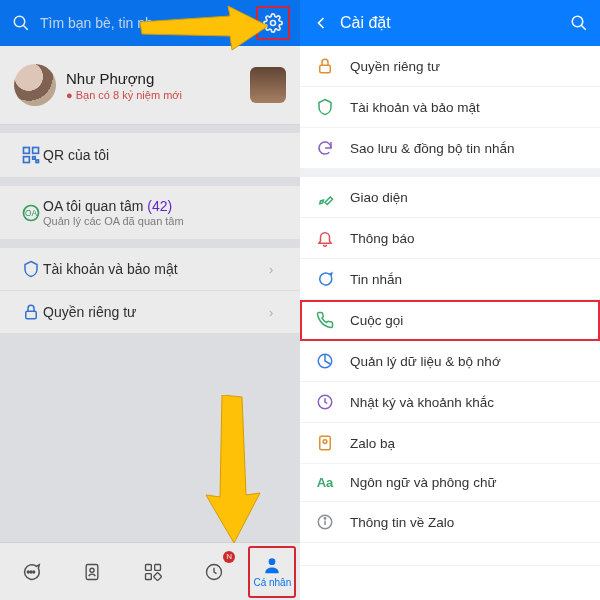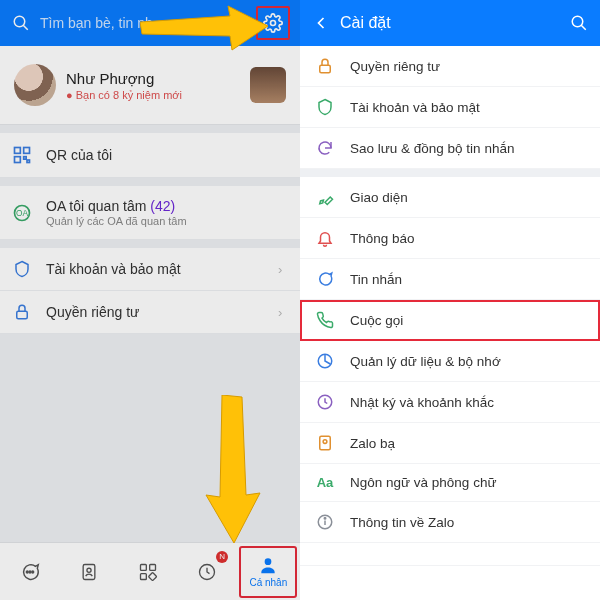--- a/index.html
+++ b/index.html
@@ -47,21 +47,21 @@
     flex-shrink: 0;
   }
   .nav-item {
     width: 54px; height: 50px;
     display:flex; flex-direction:column; align-items:center; justify-content:center;
     color:#555; position:relative;
   }
   .nav-item.active {
     color:#0a7cff;
     border:2px solid #e52a3a; border-radius:3px;
-    width:58px; height:52px;
+    width:48px; height:52px;
   }
   .nav-item .lbl { font-size:10px; margin-top:2px; }
   .nav-badge {
     position:absolute; top:4px; right:6px; width:12px; height:12px; border-radius:50%;
     background:#e03030; color:#fff; font-size:8px; display:flex; align-items:center; justify-content:center;
   }
   .content-left { flex:1; overflow:hidden; }
   .profile-card {
     background:#fff; padding:18px 14px; display:flex; align-items:center; gap:10px;
     border-bottom:1px solid #e4e6ea;
@@ -72,21 +72,21 @@
   }
   .avatar.small {
     width:36px; height:36px; border-radius:6px;
     background: linear-gradient(#6a4b3a,#b48a6a);
   }
   .profile-txt { flex:1; }
   .profile-name { font-weight:500; font-size:15px; color:#222; }
   .profile-sub { font-size:11px; color:#e05050; margin-top:2px; }
   .profile-sub::before { content:"● "; color:#e05050; }
   .row {
-    background:#fff; padding:12px 10px; display:flex; align-items:center; gap:12px;
+    background:#fff; padding:12px 19px; display:flex; align-items:center; 
     border-bottom:1px solid #edeff2; color:#333;
   }
   .row.sep-top { border-top: 8px solid #eef0f3; }
   .row .rlabel { flex:1; font-size:14px; }
   .row .rsub { font-size:11px; color:#888; margin-top:1px; }
   .row .chev { color:#bbb; width:12px; }
   .iconbox {
     width:24px; display:flex; align-items:center; justify-content:center; color:#3a7de0;
   }
   .iconbox.green { color:#3aaa6a; }

